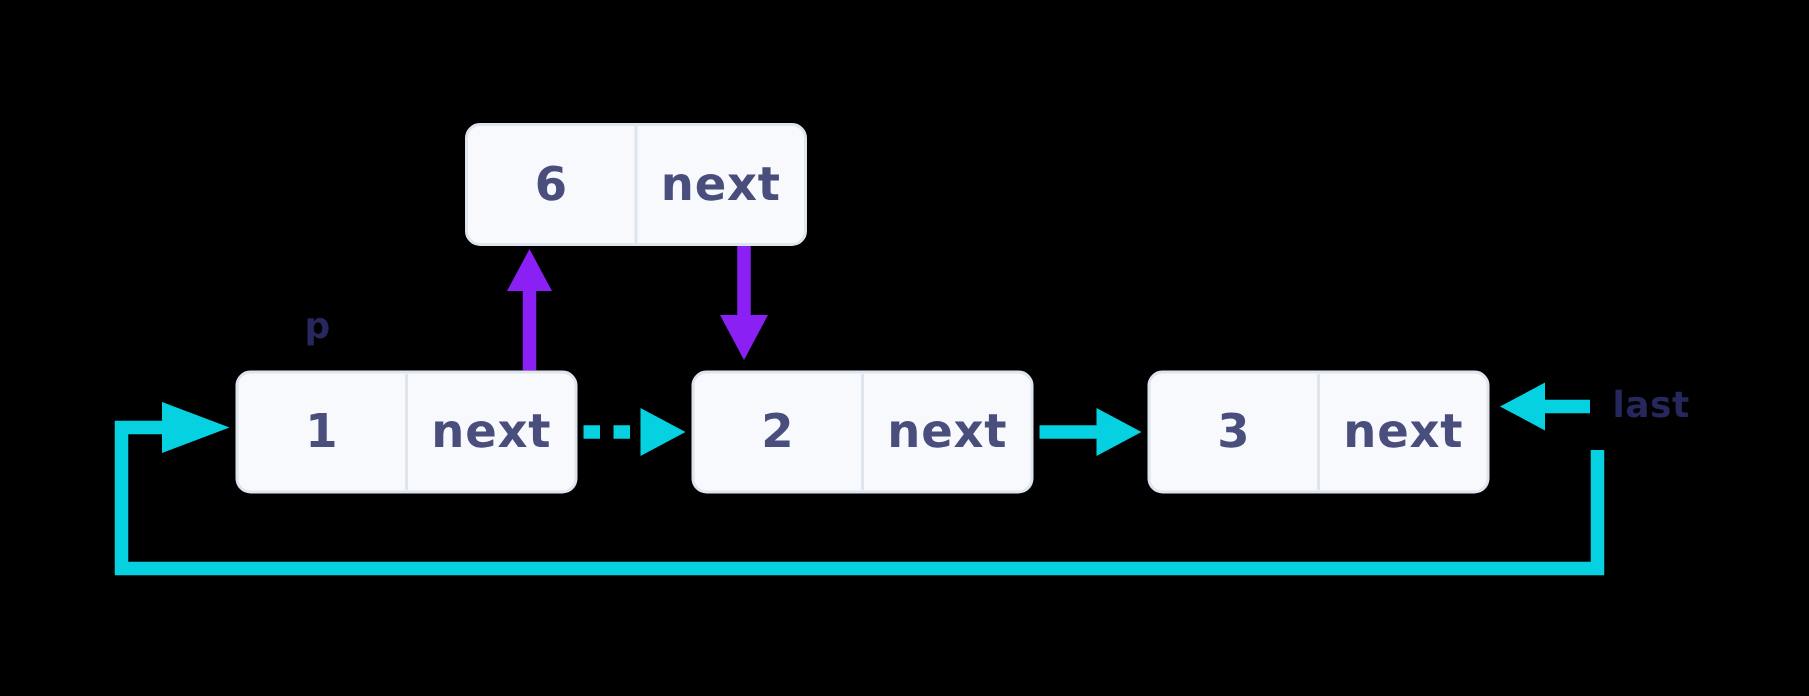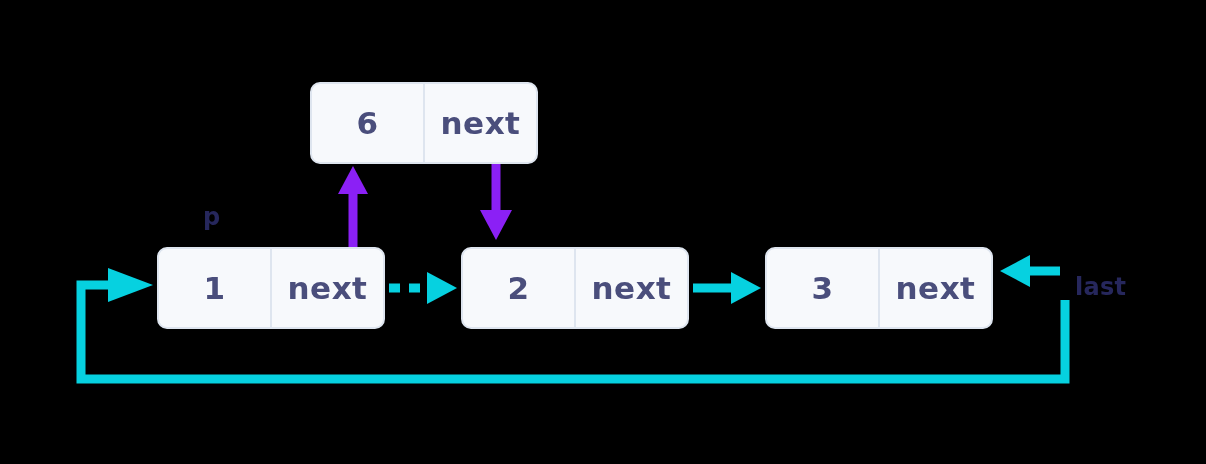--- a/index.html
+++ b/index.html
@@ -123,15 +123,15 @@
     <div class="cell data" style="width:114px;">
       <span>3</span>
     </div>
     <div class="cell next" style="width:112px;">
       <span>next</span>
     </div>
   </div>
 
   <div class="ptr-label" style="left:203px; top:203px;">p</div>
 
-  <div class="ptr-label" style="left:1075px; top:273px;">last</div>
+  <div class="ptr-label" style="left:1075px; top:256px;">last</div>
 
 </div>
 
 </body></html>

